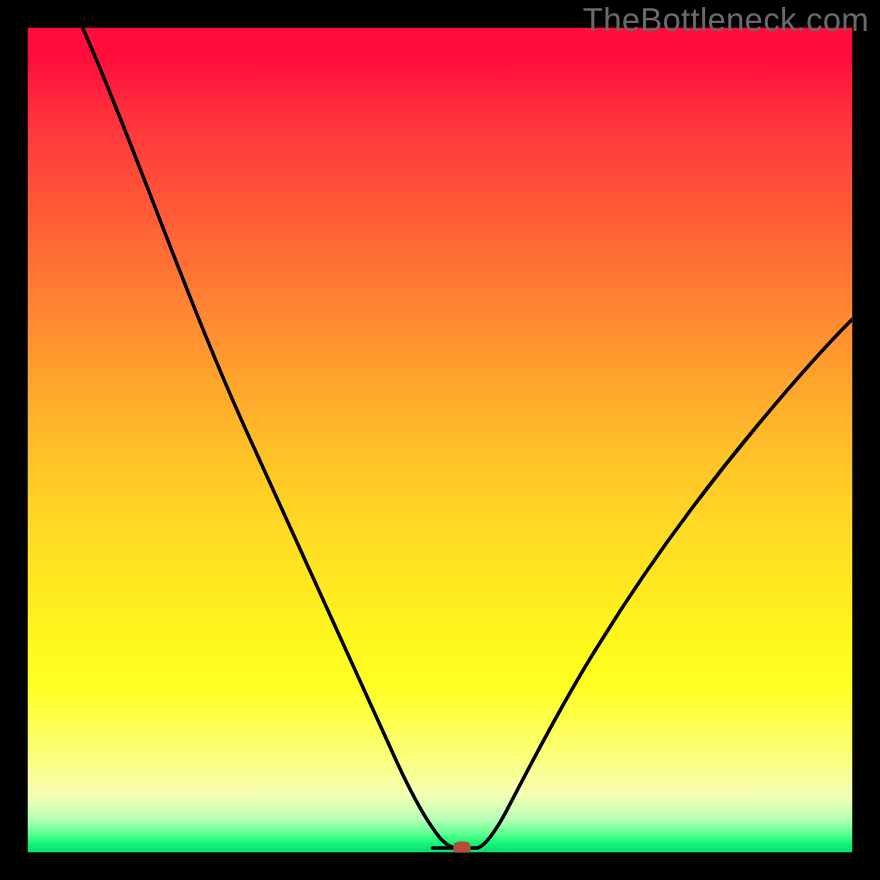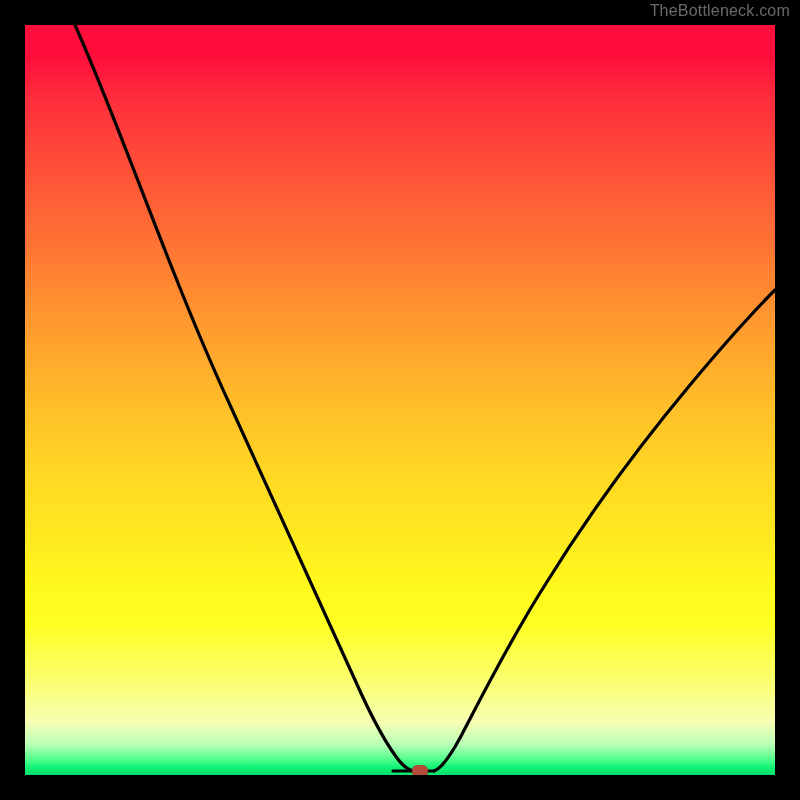--- a/index.html
+++ b/index.html
@@ -13,21 +13,21 @@
   .stage {
     position: relative;
     width: 800px;
     height: 800px;
   }
   .watermark {
     position: absolute;
     top: 2px;
     right: 10px;
     font-family: Arial, Helvetica, sans-serif;
-    font-size: 16px;
+    font-size: 30px;
     font-weight: 500;
     color: #6a6a6a;
     letter-spacing: 0.2px;
     z-index: 10;
   }
   .plot {
     position: absolute;
     left: 25px;
     top: 25px;
     width: 750px;

